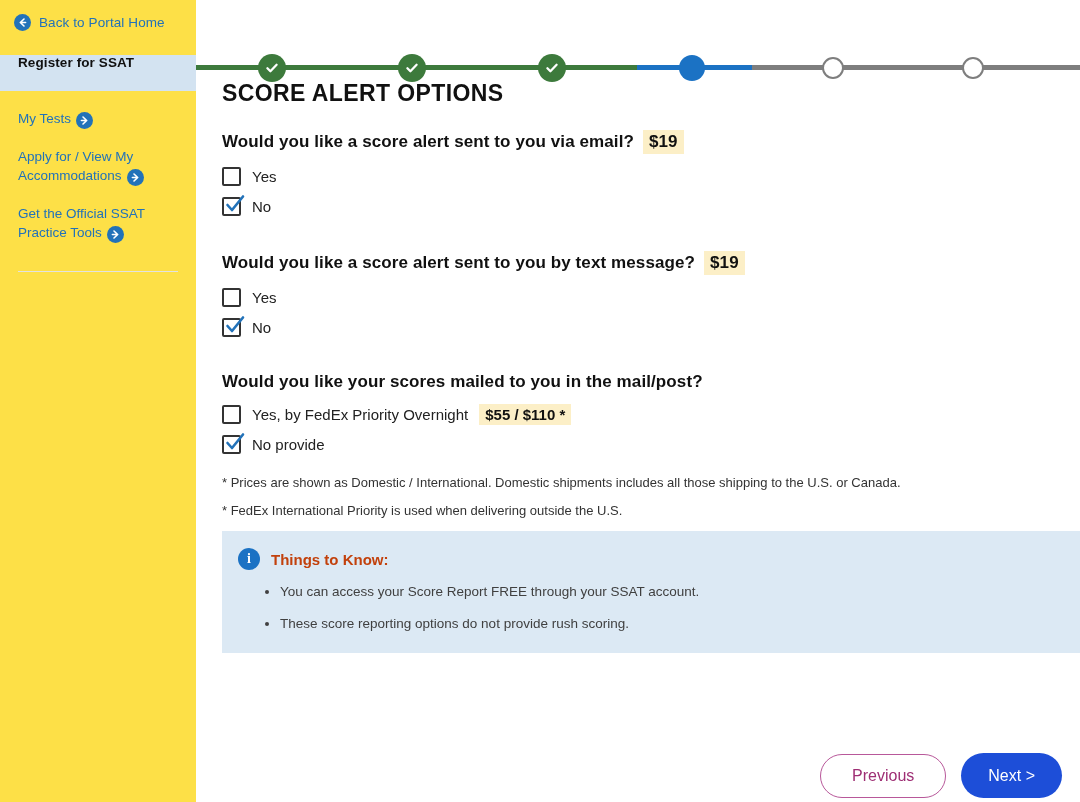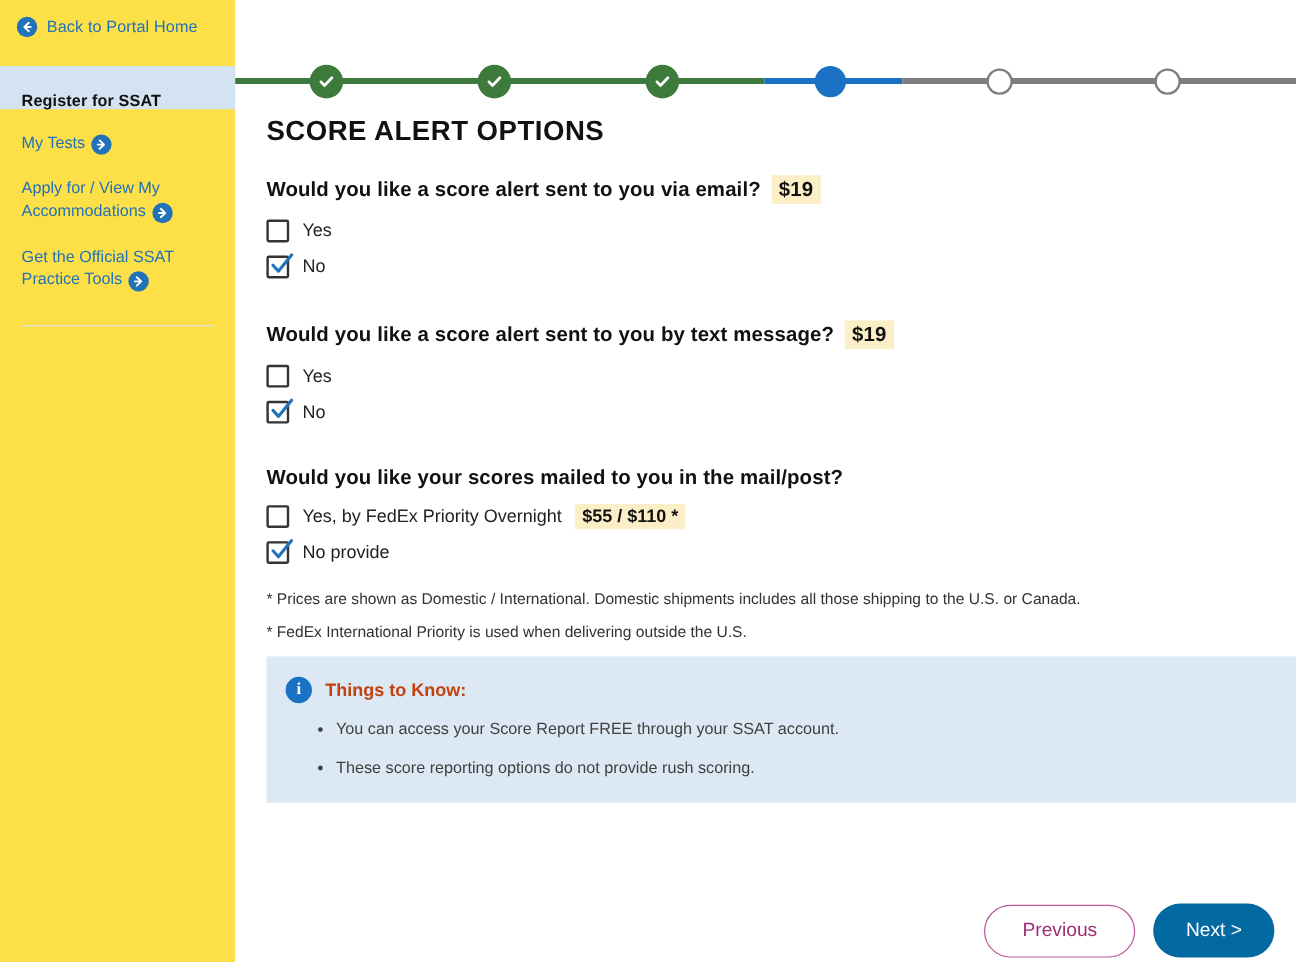--- a/index.html
+++ b/index.html
@@ -31,21 +31,21 @@
   }
   .circ-icon svg { display: block; }
   .back-label {
     font-size: 13.5px; color: #2272B9; font-weight: 400;
     letter-spacing: .1px;
   }
   .nav-active {
     margin-top: 24px;
     width: 196px; height: 36px;
     background: #D3E3F1;
-    display: flex; align-items: flex-end;
+    display: flex; align-items: flex-start;
     padding-left: 18px;
   }
   .nav-active span {
     font-size: 13.5px; font-weight: bold; color: #111;
     letter-spacing: .1px;
   }
   .nav-link {
     padding: 0 14px 0 18px;
     margin-top: 18px;
     cursor: pointer;
@@ -89,21 +89,21 @@
     display: flex; align-items: center; justify-content: center;
   }
   .node.active { width: 26px; height: 26px; background: #1B72C4; }
   .node.todo {
     width: 22px; height: 22px; background: #ffffff;
     border: 2.5px solid #7E7E7E;
   }
 
   
   #main {
-    position: absolute; left: 222px; top: 96px;
+    position: absolute; left: 222px; top: 80px;
     width: 858px;
   }
   h1.page-title {
     font-size: 23px; font-weight: bold; letter-spacing: .4px;
     color: #111; margin-bottom: 23px;
   }
   .question {
     font-size: 17px; font-weight: bold; color: #111;
     letter-spacing: .1px; display: flex; align-items: center; gap: 9px;
     margin-bottom: 7px;
@@ -166,21 +166,21 @@
   .btn {
     font-size: 16px; border-radius: 26px; cursor: pointer;
     font-family: "Liberation Sans", sans-serif;
   }
   .btn-prev {
     background: #ffffff; color: #9E2E74;
     border: 1.6px solid #B8589A;
     padding: 12px 31px;
   }
   .btn-next {
-    background: #0369a1; color: #ffffff;
+    background: #1d4ed8; color: #ffffff;
     border: none; padding: 13.5px 27px;
     font-weight: 500;
   }
 </style>
 </head>
 <body>
 
 <div id="app">
 
   <div id="sidebar">

